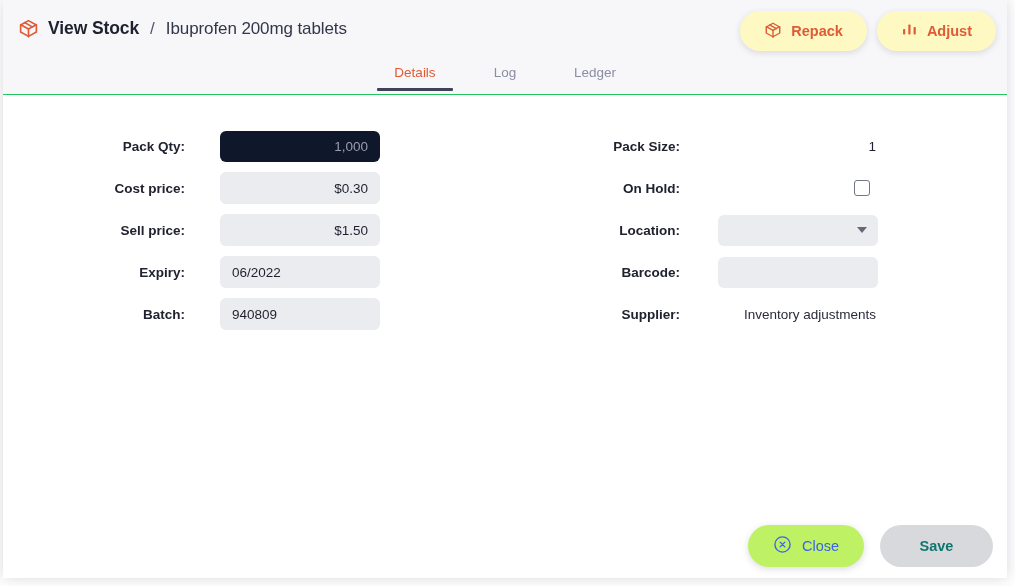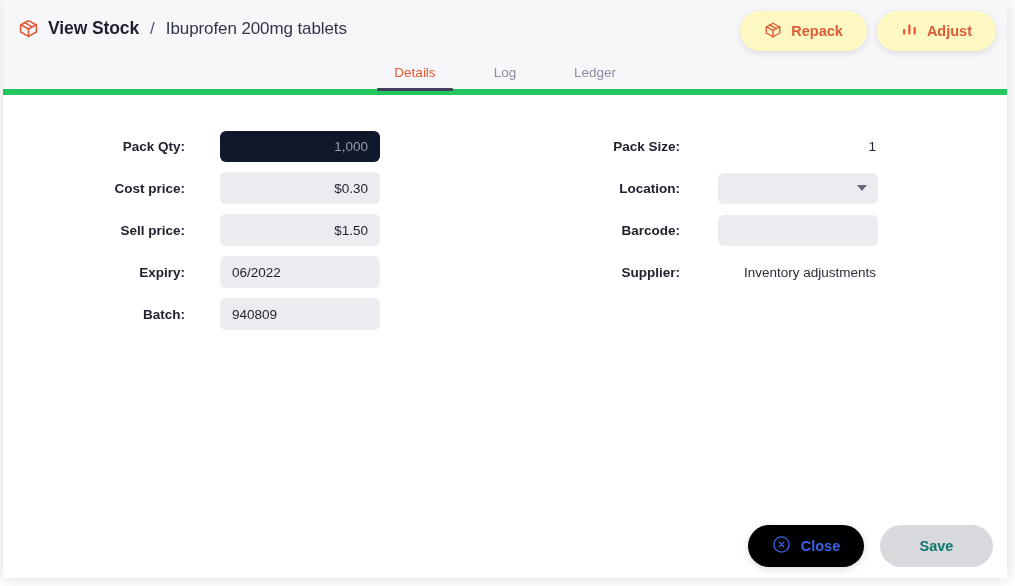--- a/index.html
+++ b/index.html
@@ -28,21 +28,21 @@
   }
 
   
   .header {
     position: absolute;
     left: 0;
     top: 0;
     width: 1004px;
     height: 95px;
     background: #f7f7fa;
-    border-bottom: 6px solid #22c55e;
+    border-bottom: 1px solid #22c55e;
     box-sizing: border-box;
   }
   .header-top {
     position: absolute;
     left: 0; top: 0;
     width: 100%;
     height: 62px;
   }
   .title-wrap {
     position: absolute;
@@ -259,26 +259,26 @@
     align-items: center;
   }
   .close-btn {
     display: flex;
     align-items: center;
     justify-content: center;
     gap: 10px;
     width: 116px;
     height: 42px;
     border-radius: 21px;
-    background: #000000;
+    background: #bef264;
     box-shadow: 0 2px 7px rgba(60,62,90,0.18);
     border: none;
     color: #3b63e8;
     font-size: 14.5px;
-    font-weight: bold;
+    font-weight: normal;
     font-family: "Liberation Sans", sans-serif;
     cursor: pointer;
   }
   .save-btn {
     width: 113px;
     height: 42px;
     border-radius: 21px;
     background: #d8d9dc;
     border: none;
     color: #0f766e;
@@ -386,20 +386,26 @@
 
     <div class="col-right">
 
       <div class="row">
         <span class="lbl">Pack Size:</span>
         <div class="rfield">
           <span class="plain-val">1</span>
         </div>
       </div>
 
+      <div class="row">
+        <span class="lbl">On Hold:</span>
+        <div class="rfield">
+          <span class="checkbox"></span>
+        </div>
+      </div>
 
       <div class="row">
         <span class="lbl">Location:</span>
         <div class="rfield">
           <div class="select">
             <span class="caret"></span>
           </div>
         </div>
       </div>
 

